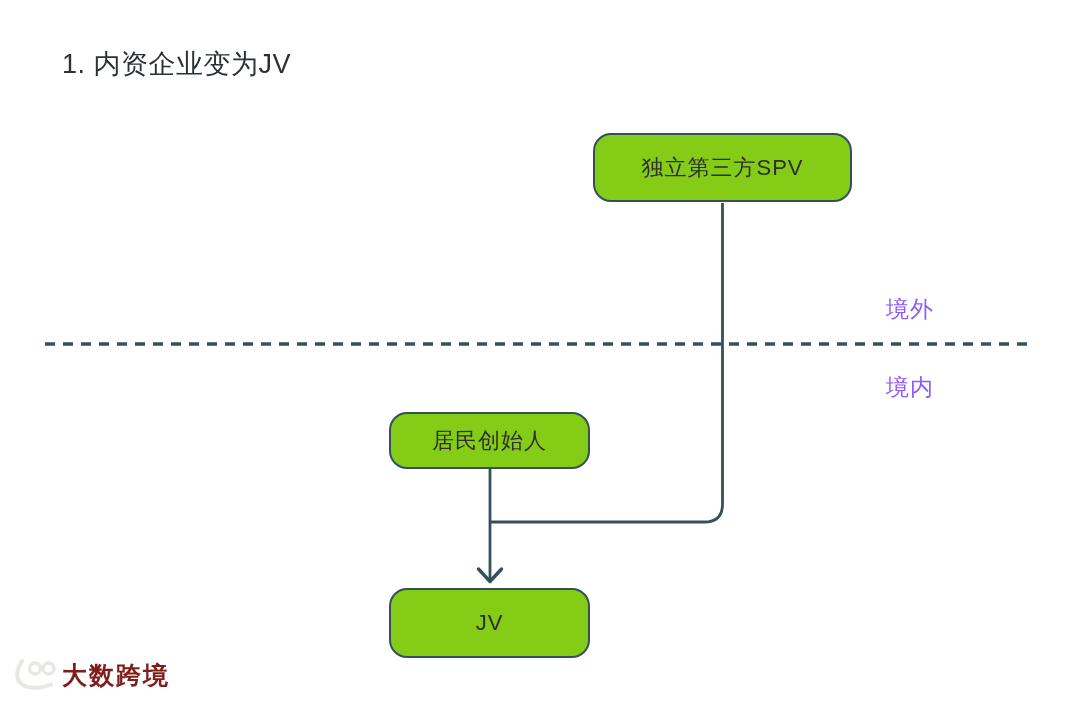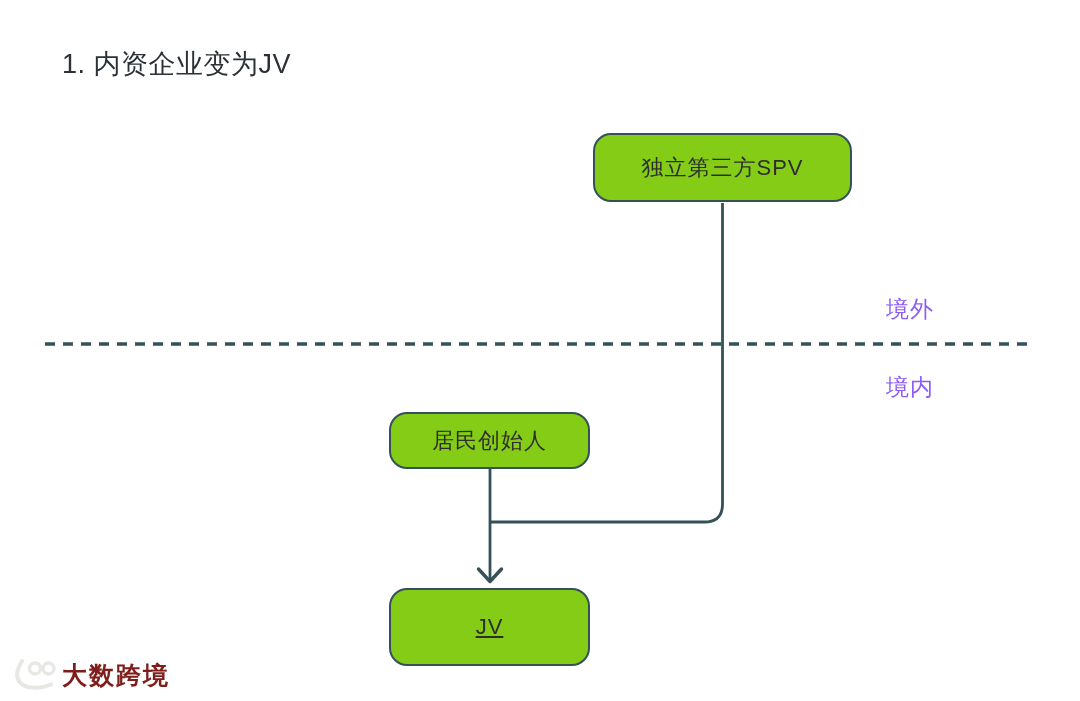--- a/index.html
+++ b/index.html
@@ -41,21 +41,21 @@
     display: flex;
     align-items: center;
     justify-content: center;
     font-size: 22px;
     color: #2e2e2e;
     letter-spacing: 1px;
     white-space: nowrap;
   }
   .node-spv     { left: 593px; top: 133px; width: 259px; height: 69px; }
   .node-founder { left: 389px; top: 400px; width: 201px; height: 57px; margin-top: 12px; }
-  .node-jv      { left: 389px; top: 588px; width: 201px; height: 78px; text-decoration: underline; }
+  .node-jv      { left: 389px; top: 588px; width: 201px; height: 70px; }
   .region-label {
     position: absolute;
     left: 886px;
     font-size: 23px;
     color: #8b5cf6;
     letter-spacing: 1px;
     white-space: nowrap;
   }
   .region-offshore { top: 294px; }
   .region-onshore  { top: 372px; }

